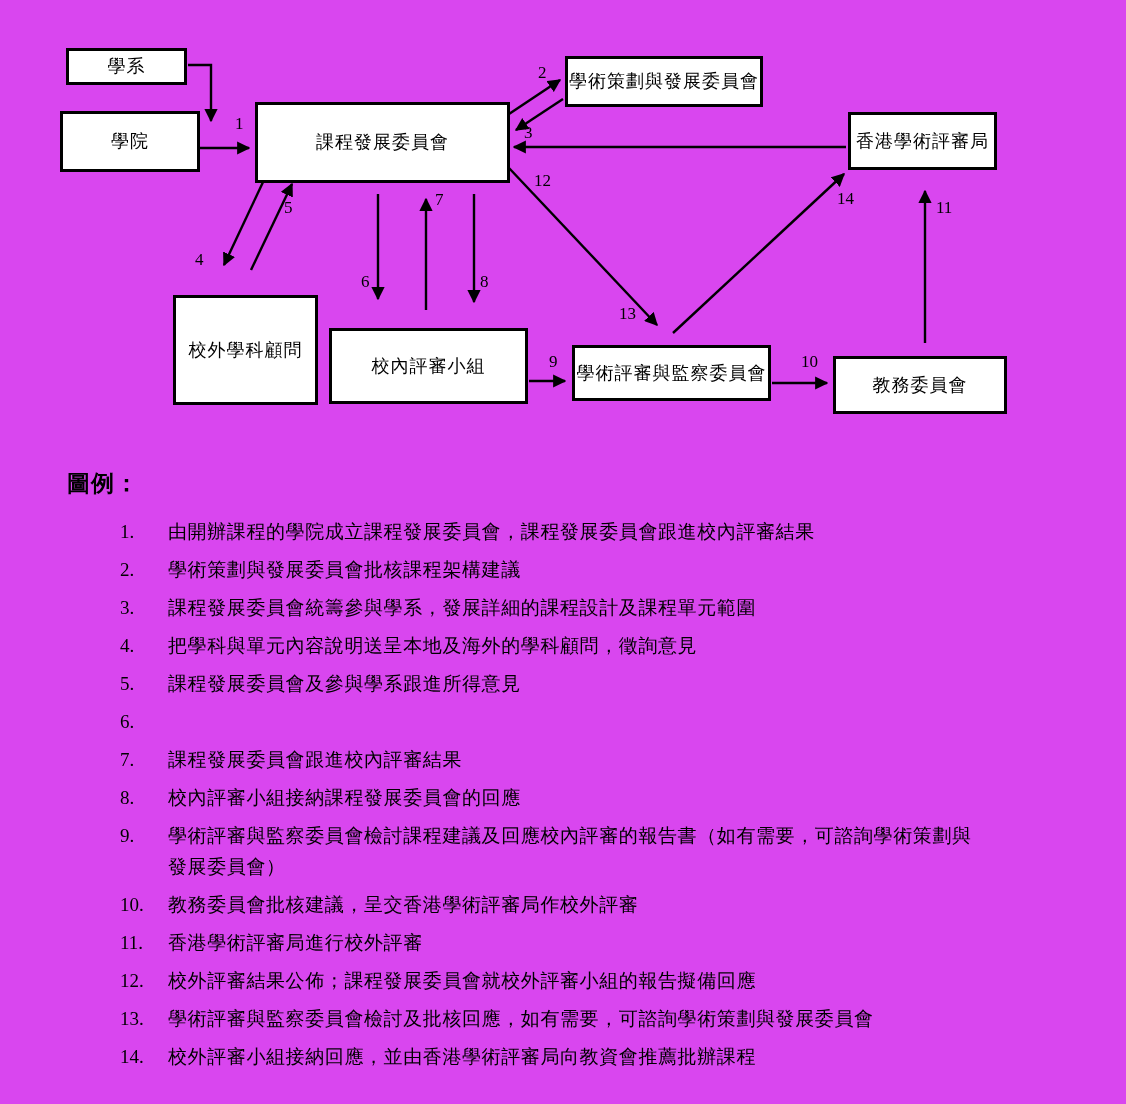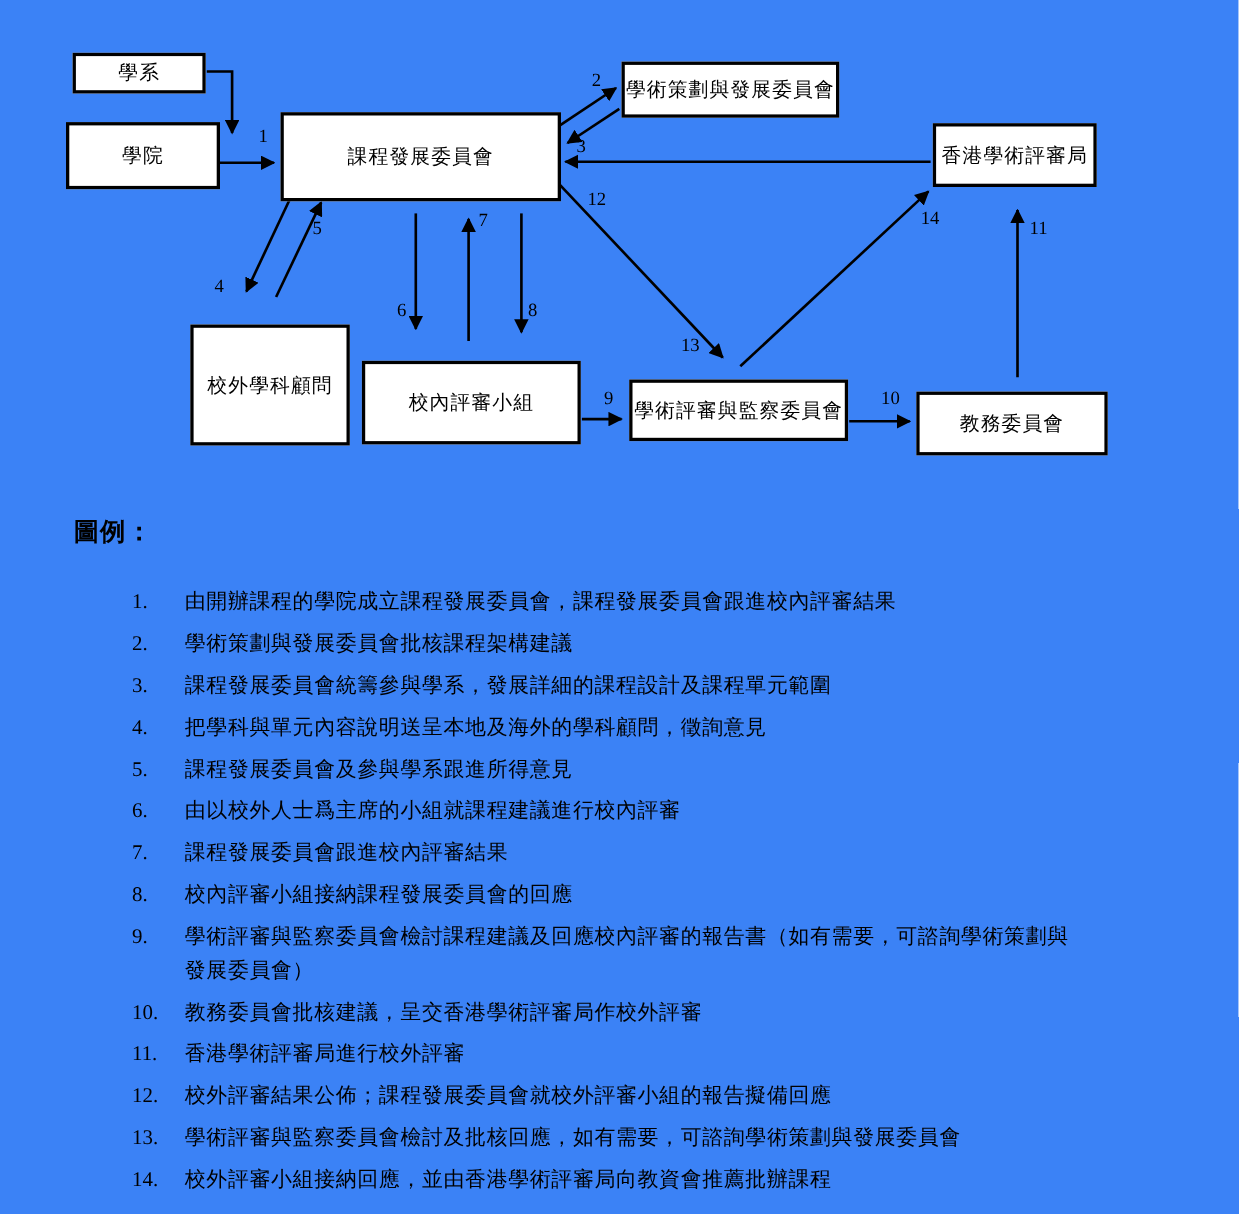--- a/index.html
+++ b/index.html
@@ -1,30 +1,30 @@
 <!DOCTYPE html>
 <html><head>
 <meta charset="utf-8">
 <style>
   html,body { margin:0; padding:0; background:#ffffff; }
   .canvas {
-    position:relative; width:1126px; height:1104px; background:#3b82f6;
+    position:relative; width:1126px; height:1104px; background:#d946ef;
     color:#000; font-family:"Liberation Serif","DejaVu Serif",serif;
     overflow:hidden;
   }
   .diagram { position:absolute; left:0; top:0; width:1126px; height:440px; }
   svg.arrows { position:absolute; left:0; top:0; }
   .dbox {
     position:absolute; box-sizing:border-box; border:3px solid #000; background:#fff;
     display:flex; align-items:center; justify-content:center;
     font-size:18px; letter-spacing:1px; text-align:center; line-height:1.25;
   }
   .steplbl { position:absolute; font-size:17px; line-height:1; }
   .legend { position:absolute; left:67px; top:468px; width:1010px; }
-  .legend-title { font-size:23px; font-weight:bold; margin:0 0 33px 0; letter-spacing:1px; }
+  .legend-title { font-size:23px; font-weight:bold; margin:0 0 17px 0; letter-spacing:1px; }
   .lrow { display:flex; align-items:flex-start; padding-left:53px; margin-bottom:7px; }
   .lnum { flex:0 0 48px; width:48px; font-size:19px; line-height:31px; }
   .ltxt { font-size:19px; line-height:31px; letter-spacing:0.6px; white-space:pre-wrap; max-width:880px; }
 </style>
 </head>
 <body>
 
 <div class="canvas">
 
   <div class="diagram">
@@ -116,21 +116,20 @@
     <div class="lrow">
       <span class="lnum">4.</span>
       <span class="ltxt">把學科與單元內容說明送呈本地及海外的學科顧問，徵詢意見</span>
     </div>
     <div class="lrow">
       <span class="lnum">5.</span>
       <span class="ltxt">課程發展委員會及參與學系跟進所得意見</span>
     </div>
     <div class="lrow">
       <span class="lnum">6.</span>
-      <span class="ltxt">由以校外人士爲主席的小組就課程建議進行校內評審</span>
     </div>
     <div class="lrow">
       <span class="lnum">7.</span>
       <span class="ltxt">課程發展委員會跟進校內評審結果</span>
     </div>
     <div class="lrow">
       <span class="lnum">8.</span>
       <span class="ltxt">校內評審小組接納課程發展委員會的回應</span>
     </div>
     <div class="lrow">

